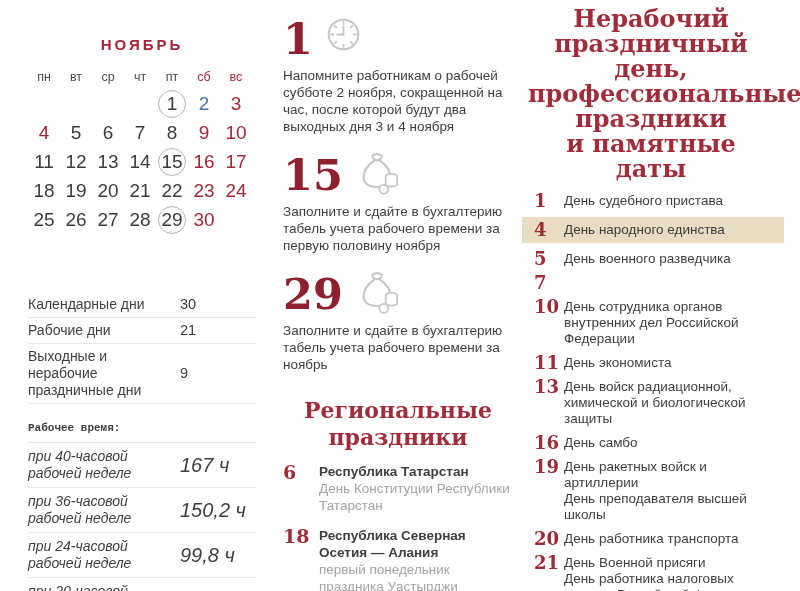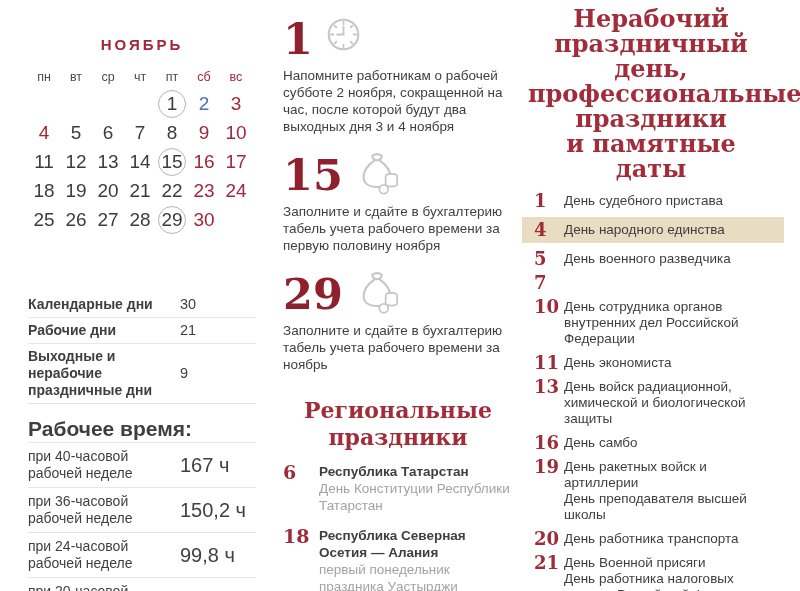--- a/index.html
+++ b/index.html
@@ -17,27 +17,27 @@
   .cal-cell{height:29px;display:flex;align-items:center;justify-content:center;
             font-size:19px;color:#3c3c3c;}
   .cal-cell.red{color:var(--calred,#a5263a);}
   .cal-cell.blue{color:var(--blue,#4a72b5);}
   .circle{display:inline-flex;width:26px;height:26px;border:1.5px solid #b5b5b5;
           border-radius:50%;align-items:center;justify-content:center;}
 
   .stats{margin-top:58px;font-size:14px;line-height:17px;}
   .stat-row{display:flex;align-items:center;border-bottom:1px solid var(--line,#e7e7e7);
             padding:4px 0;}
-  .stat-label{width:152px;font-weight:bold;}
+  .stat-label{width:152px;}
   .stat-value{font-size:14.5px;}
   .worktime{margin-top:16px;font-size:14px;line-height:17px;}
-  .wt-title{font-weight:bold;font-size:21px;padding-bottom:5px;
-            border-bottom:1px solid var(--line,#e7e7e7);}
+  .wt-title{font-weight:bold;font-size:11px;padding-bottom:5px;
+            border-bottom:1px solid var(--line,#e7e7e7);font-family:Liberation Mono, monospace;}
   .wt-row{display:flex;align-items:center;border-bottom:1px solid var(--line,#e7e7e7);
-          padding:5px 0;}
+          padding:5px 0;font-style:italic;}
   .wt-row:last-child{border-bottom:none;}
   .wt-label{width:152px;}
   .wt-value{font-size:20px;}
 
   
   .col-mid{position:absolute;left:283px;top:16px;width:230px;}
   .rem{margin-bottom:17px;}
   .rem-head{display:flex;align-items:flex-start;}
   .rem-day{font-family:"DejaVu Serif",serif;font-weight:bold;font-size:43px;
            line-height:46px;color:var(--bigred,#8f212f);}

